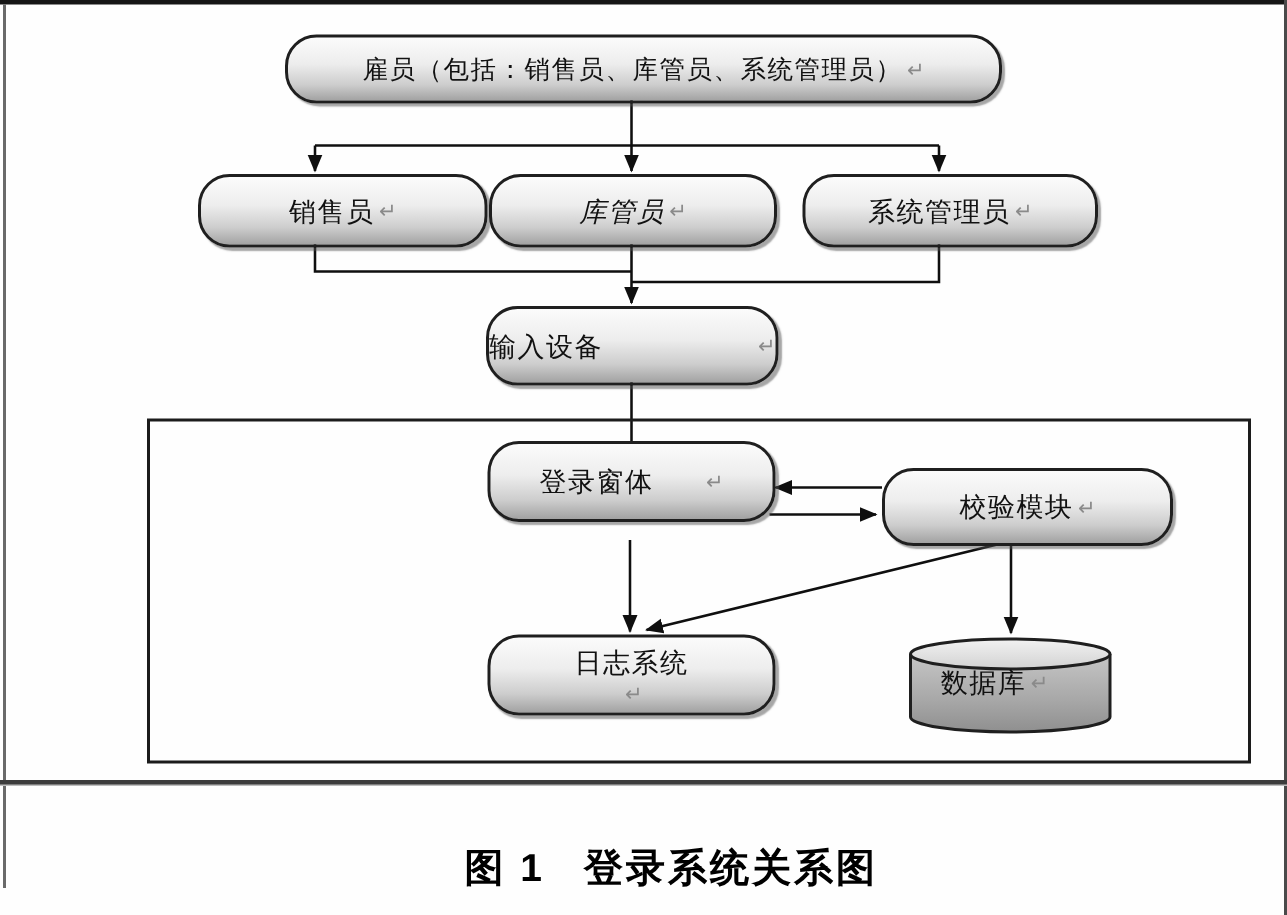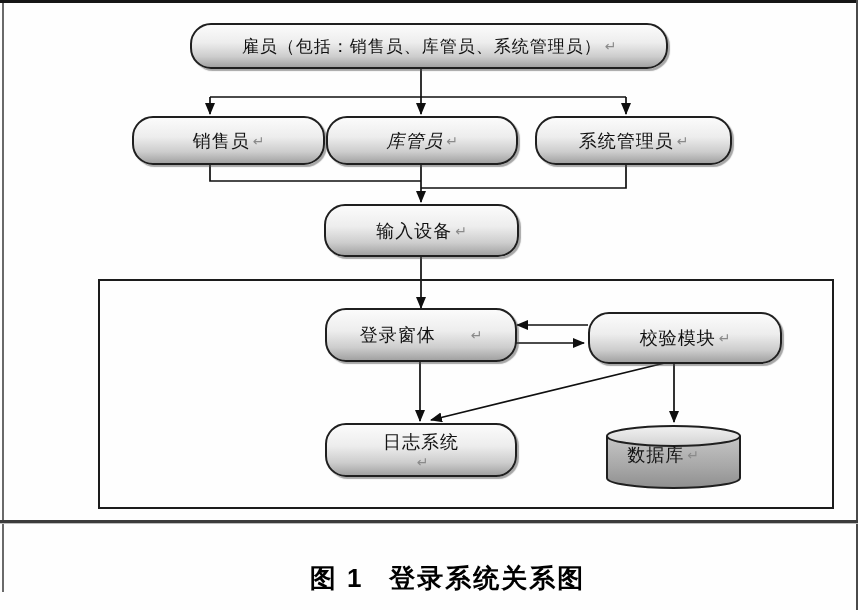--- a/index.html
+++ b/index.html
@@ -106,26 +106,26 @@
   <div class="node" style="left:326px;top:116px;width:188px;height:45px;font-style:italic;">
       <span>库管员</span>
       <span class="pmark">↵</span>
     </div>
 
   <div class="node" style="left:535px;top:116px;width:193px;height:45px;">
       <span>系统管理员</span>
       <span class="pmark">↵</span>
     </div>
 
-  <div class="node" style="left:324px;top:204px;width:191px;height:49px;">
+  <div class="node" style="left:324px;top:204px;width:191px;height:49px;justify-content:space-between;">
       <span>输入设备</span>
       <span class="pmark">↵</span>
     </div>
 
-  <div class="node" style="left:325px;top:308px;width:188px;height:50px;gap:32px;">
+  <div class="node" style="left:325px;top:294px;width:188px;height:50px;gap:32px;">
       <span>登录窗体</span>
       <span class="pmark">↵</span>
     </div>
 
   <div class="node" style="left:588px;top:312px;width:190px;height:48px;">
       <span>校验模块</span>
       <span class="pmark">↵</span>
     </div>
 
   <div class="node" style="left:325px;top:423px;width:188px;height:50px;flex-direction:column;">

